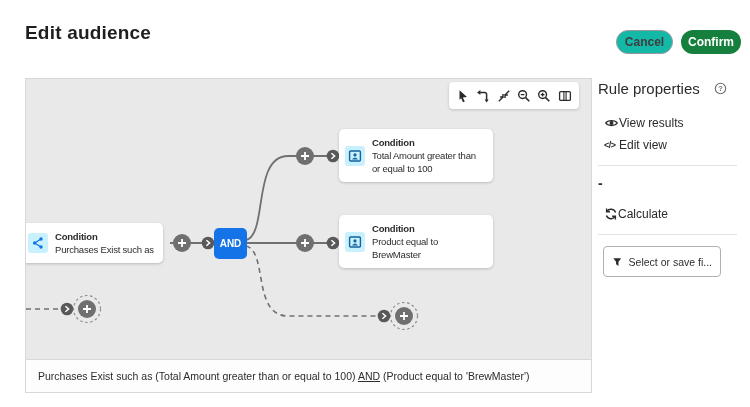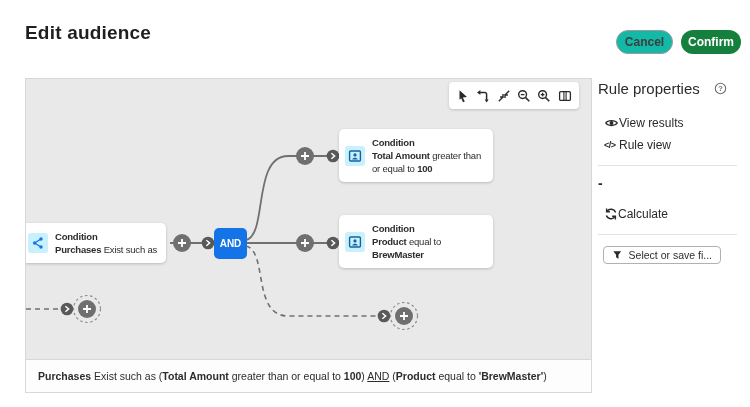--- a/index.html
+++ b/index.html
@@ -71,28 +71,28 @@
   .panel-title { font-size:15px; font-weight:400; color:#2b2b2b; }
   .panel-action {
     display:flex; align-items:center; height:22px;
     padding-left:6px; font-size:12px; color:#2a2a2a; cursor:pointer;
   }
   .code-glyph { font-size:9px; font-weight:700; letter-spacing:-0.5px; width:15px; }
   .divider { height:1px; background:#e3e3e3; width:139px; margin:9px 0; }
   .profiles-count { font-size:14px; font-weight:700; margin:2px 0 12px; }
   .profiles-label { font-size:12px; margin-bottom:7px; }
   .filter-btn {
-    display:flex; align-items:center; gap:6px; width:118px; height:18px;
+    display:flex; align-items:center; gap:6px; width:118px; height:31px;
     margin:11px 0 0 5px; padding:0 8px; background:#fff;
     border:1px solid #b1b1b1; border-radius:4px;
     font-size:10.5px; color:#2e2e2e; white-space:nowrap; overflow:hidden; cursor:pointer;
     font-family:inherit;
   }
 
-  .seg-b { font-weight:700; }
+  .seg-b { font-weight:400; }
   .seg-u { text-decoration:underline; }
 </style>
 </head>
 <body>
 
 <div class="page-title">Edit audience</div>
 <button class="hdr-btn btn-cancel">Cancel</button>
 <button class="hdr-btn btn-confirm">Confirm</button>
 
 <div class="canvas">
@@ -261,21 +261,21 @@
   <div class="panel-action">
     <svg width="15" height="14" viewBox="0 0 14 14">
       <path d="M1.2 7 C3.2 3.7 10.8 3.7 12.8 7 C10.8 10.3 3.2 10.3 1.2 7 Z" fill="none" stroke="#2a2a2a" stroke-width="1.3"></path>
       <circle cx="7" cy="7" r="1.9" fill="#2a2a2a"></circle>
     </svg>
     <span>View results</span>
   </div>
 
   <div class="panel-action">
     <span class="code-glyph">&lt;/&gt;</span>
-    <span>Rule view</span>
+    <span>Edit view</span>
   </div>
 
   <div class="divider"></div>
 
   <div class="profiles-count">-</div>
 
   <div class="panel-action">
     <svg width="14" height="14" viewBox="0 0 14 14" stroke="#2a2a2a" stroke-width="1.4" fill="none">
       <path d="M11.6 5.4 A5 5 0 0 0 2.9 4.3"></path>
       <path d="M2.6 1.5 V4.8 H5.9"></path>

